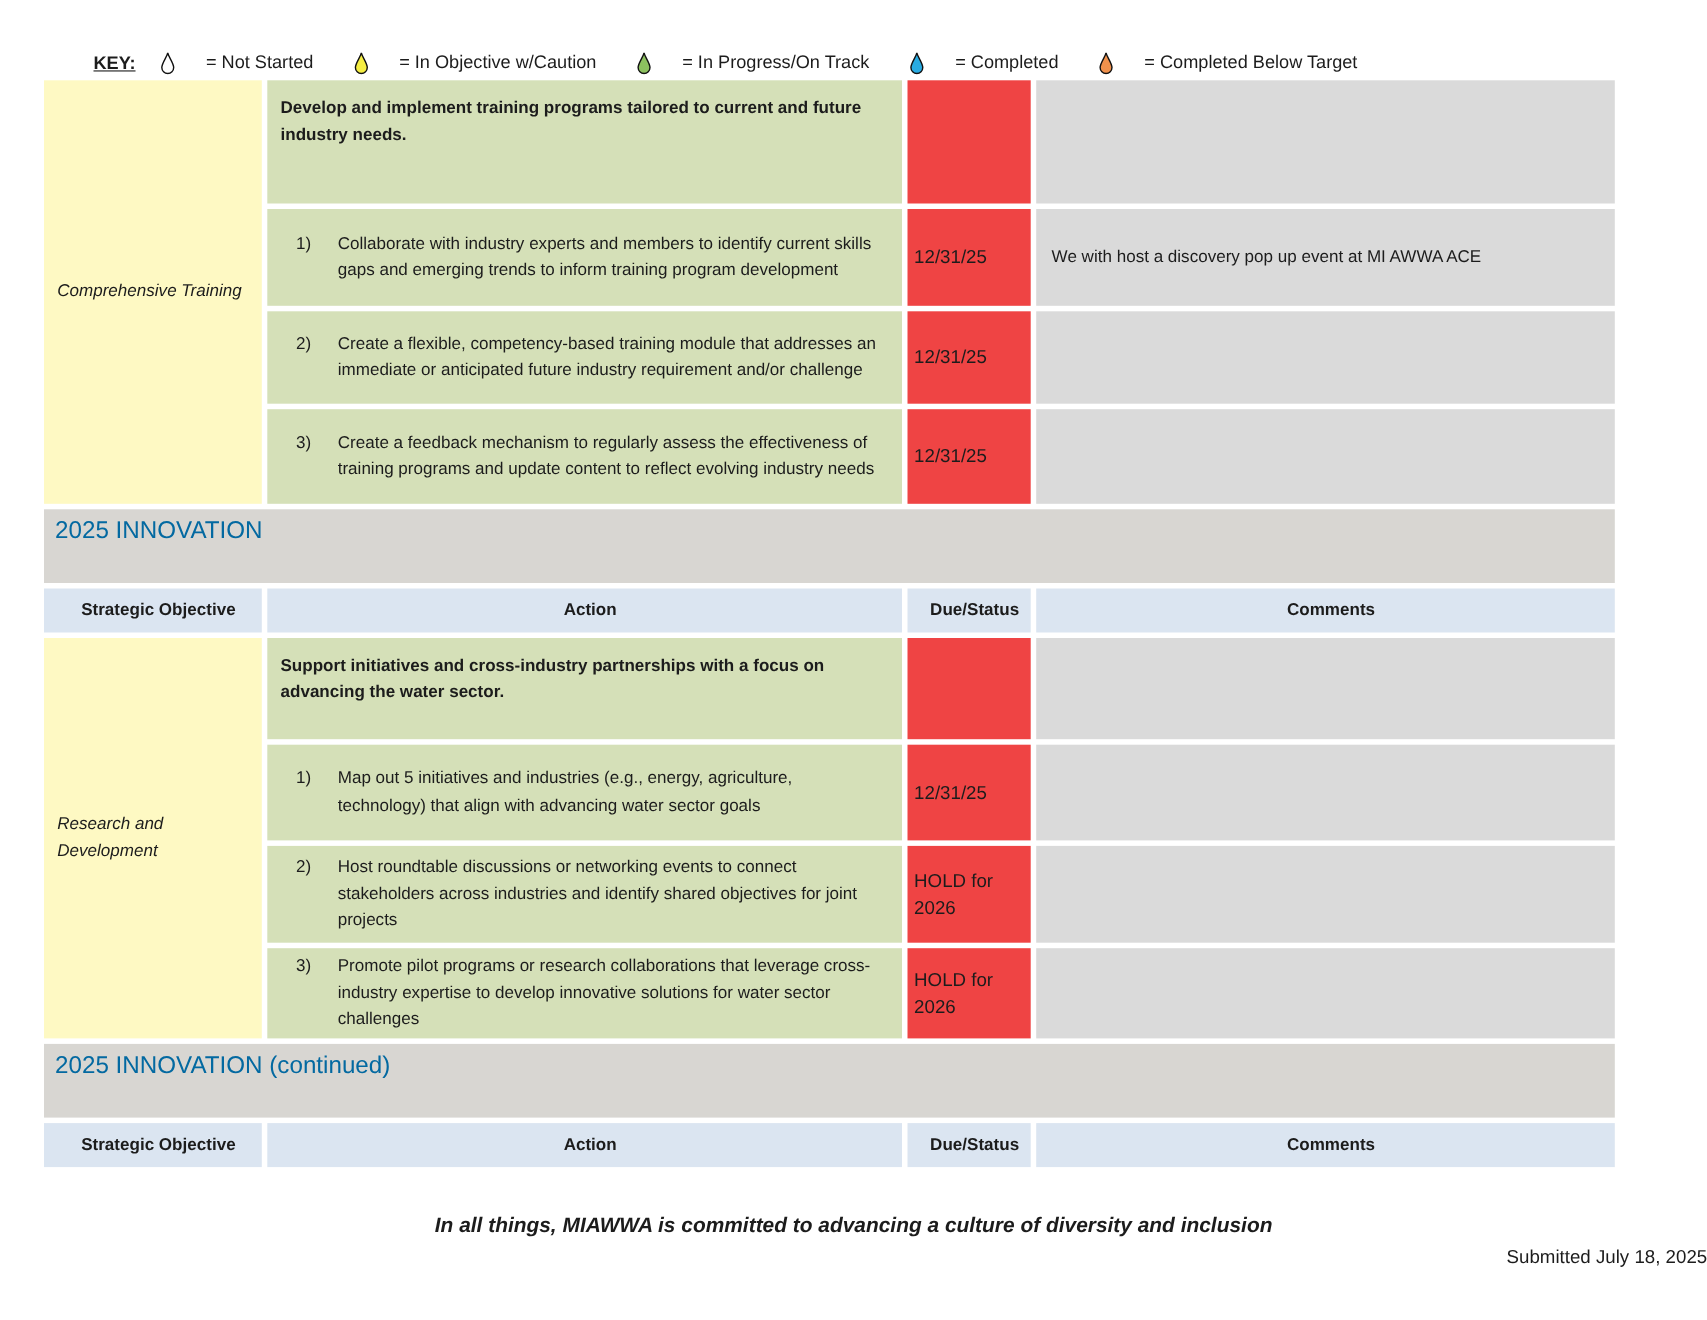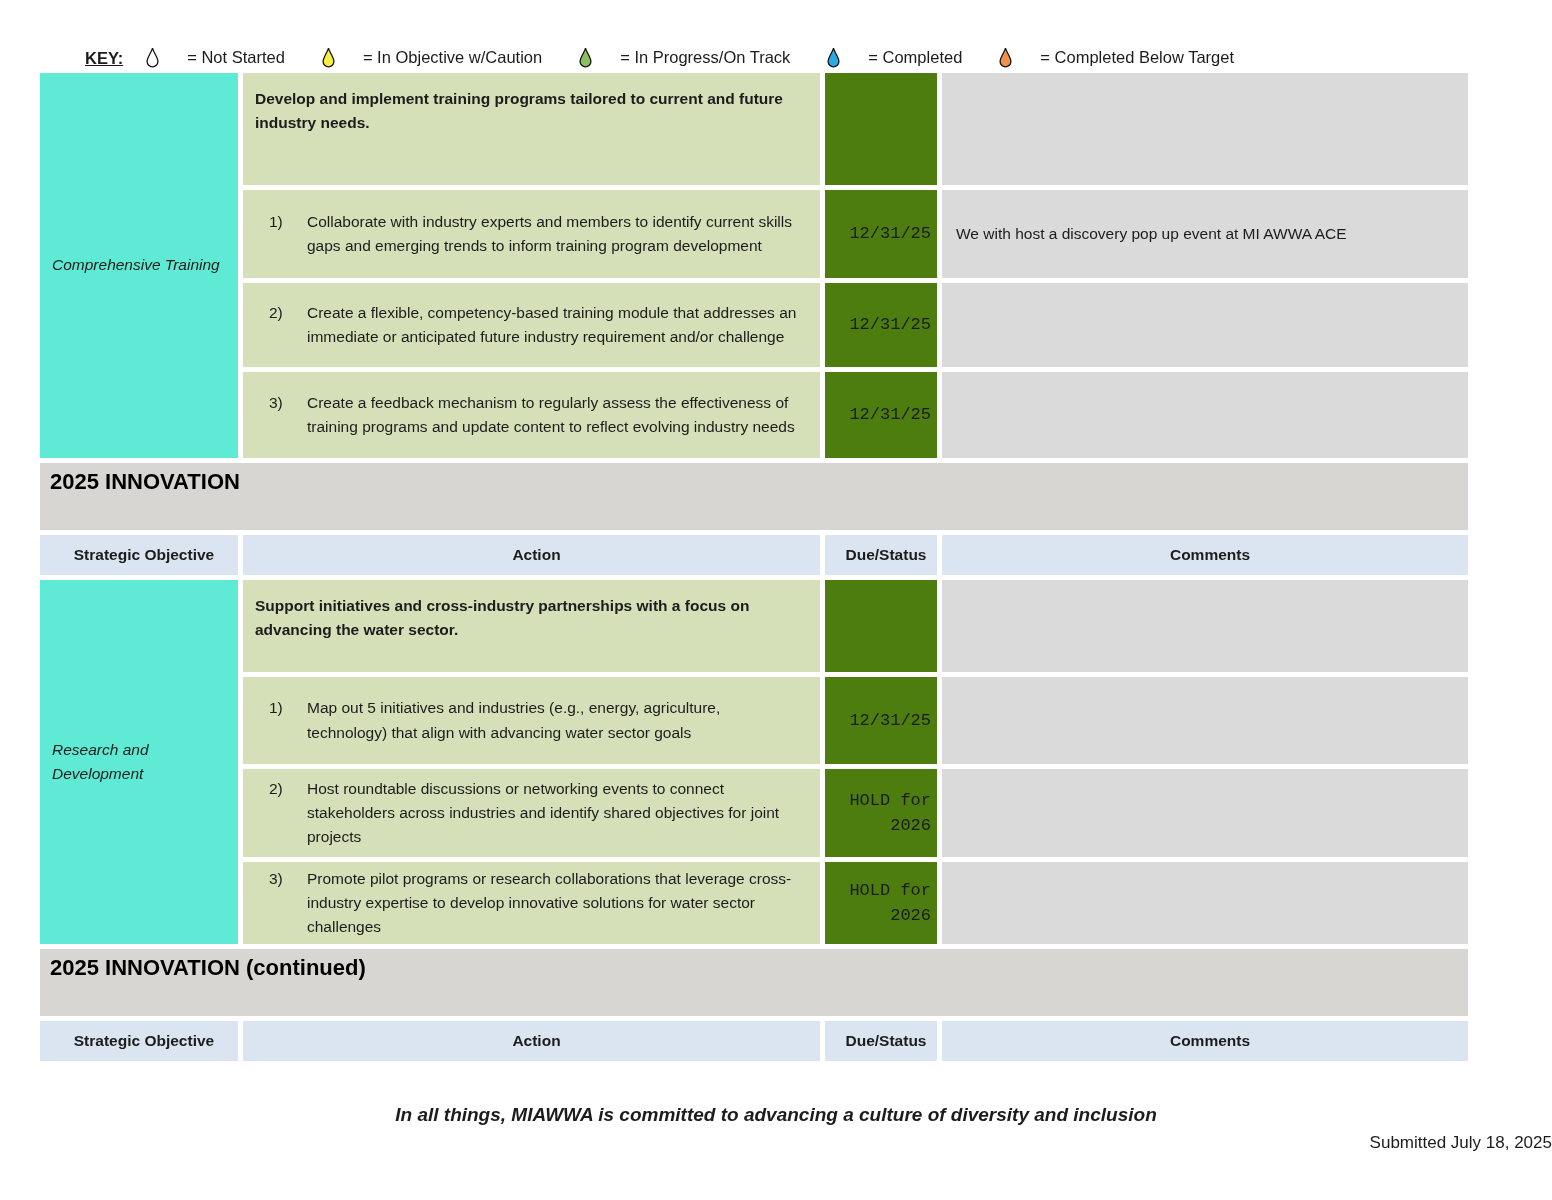--- a/index.html
+++ b/index.html
@@ -50,21 +50,21 @@
   th.hdr {
     background: #dbe5f1;
     font-size: 15.5px;
     font-weight: bold;
     text-align: center;
     vertical-align: middle;
     padding: 0 0 0 10px;
     height: 40px;
   }
   td.obj {
-    background: #5eead4;
+    background: #fef9c3;
     font-style: italic;
     font-size: 15.5px;
     line-height: 1.55;
     vertical-align: middle;
     padding: 0 10px 0 12px;
   }
   td.goal {
     background: #d5e0b8;
     font-weight: bold;
     font-size: 15.5px;
@@ -76,27 +76,26 @@
     background: #d5e0b8;
     font-size: 15.5px;
     line-height: 1.55;
     vertical-align: middle;
     padding: 0;
   }
   .act-inner { display: flex; padding: 0 18px 0 26px; }
   .act-num { flex: none; width: 38px; }
   .act-text { flex: 1; }
   td.due {
-    background: #4d7c0f;
+    background: #ef4444;
     font-size: 17px;
     line-height: 1.5;
-    text-align: right;
+    text-align: left;
     vertical-align: middle;
     padding: 0 6px;
-    font-family: Liberation Mono, monospace;
   }
   td.com {
     background: #dadada;
     font-size: 15.5px;
     line-height: 1.5;
     vertical-align: middle;
     padding: 0 14px;
   }
   tr.r-goal1 { height: 112px; }
   tr.r1a { height: 88px; }
@@ -108,22 +107,22 @@
   tr.r2c { height: 82px; }
   
   .band {
     margin-left: 40px;
     width: 1428px;
     height: 67px;
     background: #d8d6d2;
     box-sizing: border-box;
     padding: 6px 0 0 10px;
     font-size: 22px;
-    font-weight: bold;
-    color: #000000;
+    font-weight: normal;
+    color: #0369a1;
   }
   
   .tagline {
     margin-top: 38px;
     text-align: center;
     font-size: 19px;
     font-weight: bold;
     font-style: italic;
   }
   .submitted {

